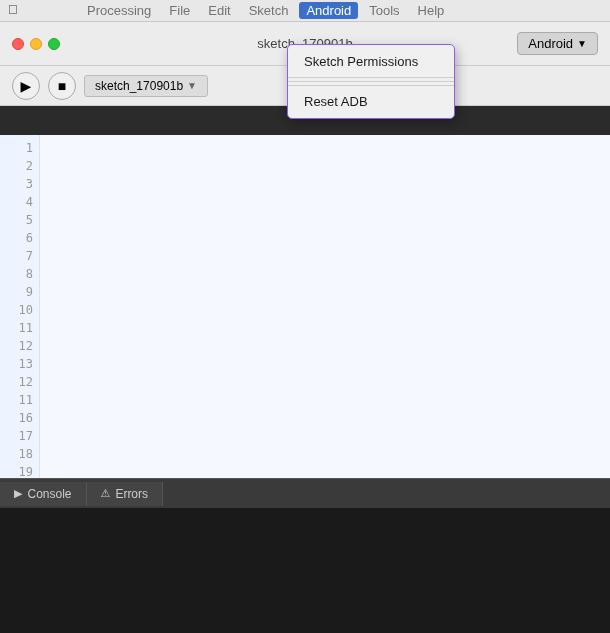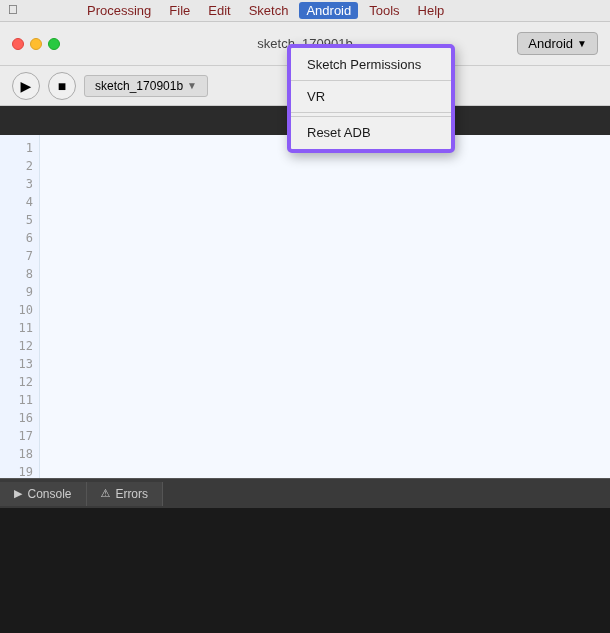--- a/index.html
+++ b/index.html
@@ -32,21 +32,21 @@
     .apple-logo {
       position: absolute;
       left: 8px;
       top: 2px;
       font-size: 13px;
       color: #333;
     }
     .menu-item {
       padding: 1px 7px;
       font-size: 13px;
-      color: #7f1d1d;
+      color: #737373;
       cursor: pointer;
       border-radius: 3px;
       white-space: nowrap;
     }
     .menu-item.active {
       background: #3b6fc9;
       color: white;
     }
 
     
@@ -188,21 +188,21 @@
       position: absolute;
       top: 22px;
       left: 0; right: 0; bottom: 0;
       z-index: 100;
     }
     .dropdown-menu {
       position: absolute;
       top: 0px;
       left: 287px;
       background: #f0f0f0;
-      border: 4px solid #8b5cf6;
+      border: 1px solid #8b5cf6;
       border-radius: 5px;
       box-shadow: 2px 4px 12px rgba(0,0,0,0.3);
       width: 168px;
       padding: 4px 0;
       font-size: 13px;
     }
     .dd-item {
       padding: 5px 16px;
       color: #1a1a1a;
       cursor: pointer;
@@ -309,23 +309,20 @@
       </div>
     </div>
   </div>
 
   <div class="dropdown-overlay">
     <div class="dropdown-menu">
       <div class="dd-item">
         <span>Sketch Permissions</span>
       </div>
       <div class="dd-separator"></div>
-      <div class="dd-item">
-        <span>VR</span>
-      </div>
       <div class="dd-separator"></div>
       <div class="dd-separator"></div>
       <div class="dd-item">
         <span>Reset ADB</span>
       </div>
     </div>
   </div>
 
 </div>
 

